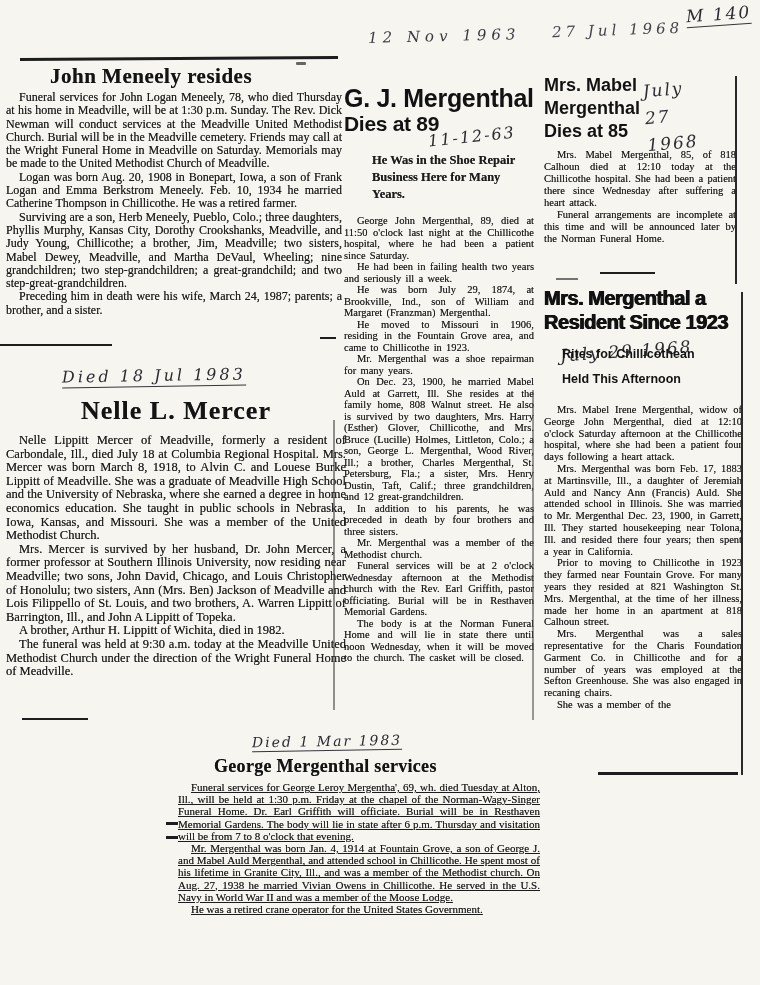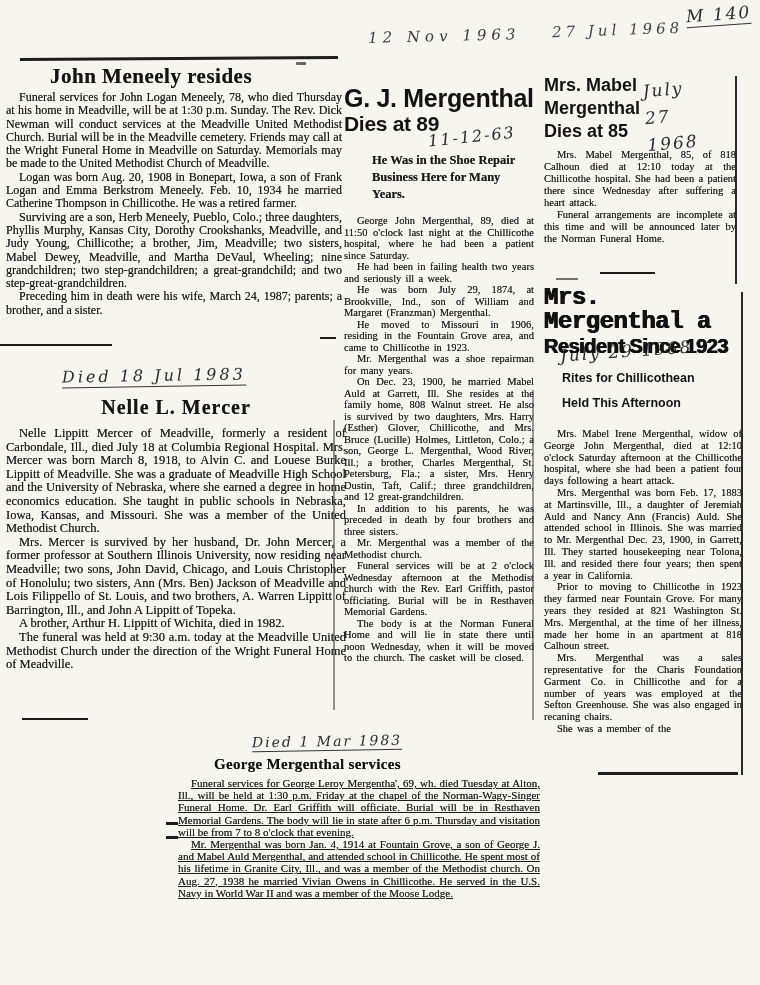--- a/index.html
+++ b/index.html
@@ -52,21 +52,21 @@
         <p class="np">Logan was born Aug. 20, 1908 in Bonepart, Iowa, a son of Frank Logan and Emma Berkstrom Meneely. Feb. 10, 1934 he married Catherine Thompson in Chillicothe. He was a retired farmer.</p>
         <p class="np">Surviving are a son, Herb Meneely, Pueblo, Colo.; three daughters, Phyllis Murphy, Kansas City, Dorothy Crookshanks, Meadville, and Judy Young, Chillicothe; a brother, Jim, Meadville; two sisters, Mabel Dewey, Meadville, and Martha DeVaul, Wheeling; nine grandchildren; two step-grandchildren; a great-grandchild; and two step-great-grandchildren.</p>
         <p class="np">Preceding him in death were his wife, March 24, 1987; parents; a brother, and a sister.</p>
       </div>
   </article>
   <div class="rule-h" style="left:0px; top:344px; width:112px; height:2px;"></div>
   <div class="rule-h" style="left:320px; top:337px; width:16px; height:2px;"></div>
   <div class="smudge" style="left:296px; top:62px; width:10px; height:3px; opacity:.7;"></div>
 
   <article class="clip" style="left:6px; top:396px; width:340px;">
-    <h1 class="h-serif" style="font-size:20px; text-align:center; letter-spacing:1px;">Nelle L. Mercer</h1>
+    <h1 class="h-serif" style="font-size:26px; text-align:center; letter-spacing:1px;">Nelle L. Mercer</h1>
     <div class="news-body wide-col" style="margin-top:8px; font-size:12.5px; line-height:13.6px;">
         <p class="np">Nelle Lippitt Mercer of Meadville, formerly a resident of Carbondale, Ill., died July 18 at Columbia Regional Hospital. Mrs. Mercer was born March 8, 1918, to Alvin C. and Louese Burke Lippitt of Meadville. She was a graduate of Meadville High School and the University of Nebraska, where she earned a degree in home economics education. She taught in public schools in Nebraska, Iowa, Kansas, and Missouri. She was a member of the United Methodist Church.</p>
         <p class="np">Mrs. Mercer is survived by her husband, Dr. John Mercer, a former professor at Southern Illinois University, now residing near Meadville; two sons, John David, Chicago, and Louis Christopher of Honolulu; two sisters, Ann (Mrs. Ben) Jackson of Meadville and Lois Filippello of St. Louis, and two brothers, A. Warren Lippitt of Barrington, Ill., and John A Lippitt of Topeka.</p>
         <p class="np">A brother, Arthur H. Lippitt of Wichita, died in 1982.</p>
         <p class="np">The funeral was held at 9:30 a.m. today at the Meadville United Methodist Church under the direction of the Wright Funeral Home of Meadville.</p>
       </div>
   </article>
   <div class="rule-h" style="left:22px; top:718px; width:66px; height:2px;"></div>
 
   <article class="clip" style="left:344px; top:86px; width:190px;">
@@ -96,38 +96,39 @@
     <div class="news-body narrow-col" style="margin-top:6px; line-height:12px;">
         <p class="np">Mrs. Mabel Mergenthal, 85, of 818 Calhoun died at 12:10 today at the Chillicothe hospital. She had been a patient there since Wednesday after suffering a heart attack.</p>
         <p class="np">Funeral arrangements are incomplete at this time and will be announced later by the Norman Funeral Home.</p>
       </div>
   </article>
   <div class="rule-v" style="left:735px; top:76px; width:2px; height:208px; background:#2a2a2a;"></div>
   <div class="rule-h" style="left:600px; top:272px; width:55px; height:2px;"></div>
   <div class="rule-h" style="left:556px; top:278px; width:22px; height:2px; opacity:.6;"></div>
 
   <article class="clip" style="left:544px; top:286px; width:198px;">
-    <h2 class="h-sans hline" style="font-size:24px; line-height:24px; letter-spacing:-.5px; text-shadow:.6px 0 0 #111, -.4px 0 0 #111;font-family:Liberation Mono, monospace;">Mrs. Mergenthal a</h2>
+    <h2 class="h-sans hline" style="font-size:20px; line-height:24px; letter-spacing:-.5px; text-shadow:.6px 0 0 #111, -.4px 0 0 #111;">Mrs. Mergenthal a</h2>
     <h2 class="h-sans hline" style="font-size:20px; line-height:24px; letter-spacing:-.5px; text-shadow:.6px 0 0 #111, -.4px 0 0 #111;">Resident Since 1923</h2>
     <div class="h-sans subhead" style="margin:12px 0 8px 18px; font-size:12.5px; line-height:17px;">Rites for Chillicothean</div>
     <div class="h-sans subhead" style="margin:0 0 0 18px; font-size:12.5px; line-height:17px;">Held This Afternoon</div>
     <div class="news-body narrow-col" style="margin-top:16px; line-height:11.8px;">
         <p class="np">Mrs. Mabel Irene Mergenthal, widow of George John Mergenthal, died at 12:10 o'clock Saturday afternoon at the Chillicothe hospital, where she had been a patient four days following a heart attack.</p>
         <p class="np">Mrs. Mergenthal was born Feb. 17, 1883 at Martinsville, Ill., a daughter of Jeremiah Auld and Nancy Ann (Francis) Auld. She attended school in Illinois. She was married to Mr. Mergenthal Dec. 23, 1900, in Garrett, Ill. They started housekeeping near Tolona, Ill. and resided there four years; then spent a year in California.</p>
         <p class="np">Prior to moving to Chillicothe in 1923 they farmed near Fountain Grove. For many years they resided at 821 Washington St. Mrs. Mergenthal, at the time of her illness, made her home in an apartment at 818 Calhoun street.</p>
         <p class="np">Mrs. Mergenthal was a sales representative for the Charis Foundation Garment Co. in Chillicothe and for a number of years was employed at the Sefton Greenhouse. She was also engaged in recaning chairs.</p>
         <p class="np">She was a member of the</p>
       </div>
   </article>
   <div class="rule-v" style="left:741px; top:292px; width:2px; height:483px; background:#2a2a2a;"></div>
   <div class="rule-h" style="left:598px; top:772px; width:140px; height:2.5px;"></div>
 
   <article class="clip" style="left:178px; top:756px; width:362px;">
-    <h1 class="h-serif" style="font-size:15px; padding-left:36px; letter-spacing:.3px;">George Mergenthal services</h1>
+    <h1 class="h-serif" style="font-size:18px; padding-left:36px; letter-spacing:.3px;">George Mergenthal services</h1>
     <div class="news-body geo-col" style="margin-top:4px;">
         <p class="np">Funeral services for George Leroy Mergentha', 69, wh. died Tuesday at Alton, Ill., will be held at 1:30 p.m. Friday at the chapel of the Norman-Wagy-Singer Funeral Home. Dr. Earl Griffith will officiate. Burial will be in Resthaven Memorial Gardens. The body will lie in state after 6 p.m. Thursday and visitation will be from 7 to 8 o'clock that evening.</p>
         <p class="np">Mr. Mergenthal was born Jan. 4, 1914 at Fountain Grove, a son of George J. and Mabel Auld Mergenthal, and attended school in Chillicothe. He spent most of his lifetime in Granite City, Ill., and was a member of the Methodist church. On Aug. 27, 1938 he married Vivian Owens in Chillicothe. He served in the U.S. Navy in World War II and was a member of the Moose Lodge.</p>
+        <p class="np">He was a retired crane operator for the United States Government.</p>
       </div>
   </article>
   <div class="rule-h" style="left:166px; top:822px; width:12px; height:3px;"></div>
   <div class="rule-h" style="left:166px; top:836px; width:12px; height:3px;"></div>
 
 </div>
 
 </body></html>

